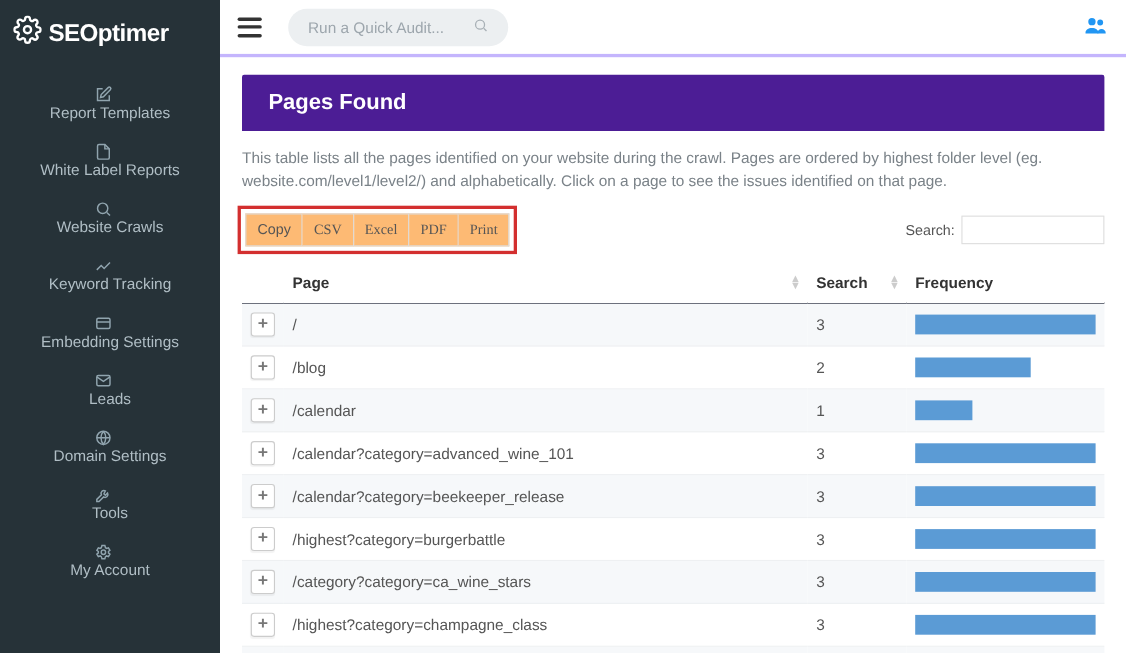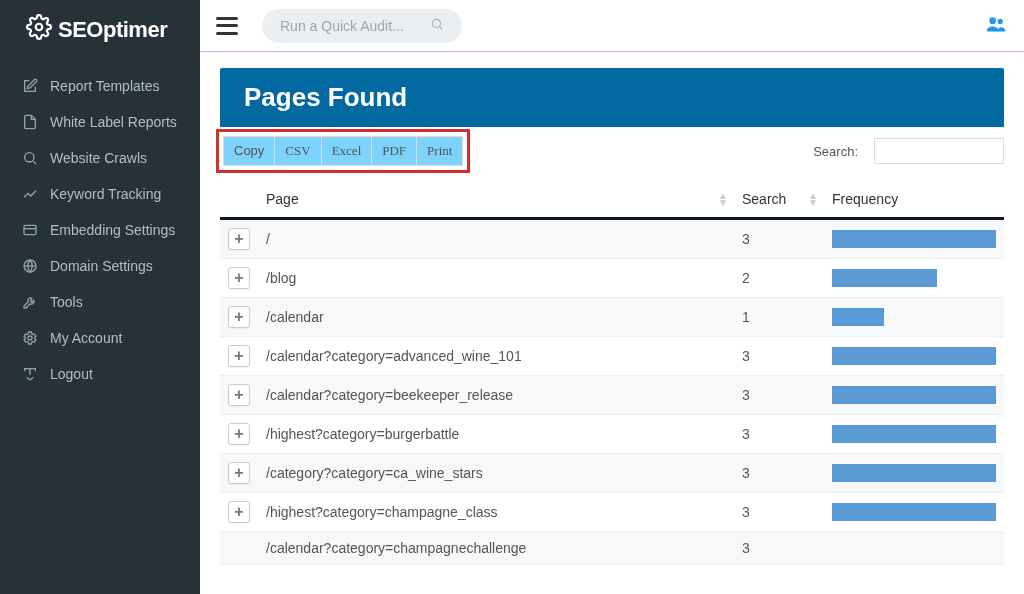--- a/index.html
+++ b/index.html
@@ -1,42 +1,42 @@
 <!DOCTYPE html>
 <html><head>
 <meta charset="utf-8">
 <style>
   * { box-sizing: border-box; margin: 0; padding: 0; }
   body { font-family: "Helvetica Neue", Arial, sans-serif; font-size: 14px; color: #333; background: #fff; width: 1024px; height: 594px; overflow: hidden; }
   .app { display: flex; height: 594px; }
   .sidebar { width: 200px; background: #263238; color: #cfd8dc; flex-shrink: 0; }
-  .logo { display: flex; align-items: center; padding: 14px 26px 18px; color: #fff; font-size: 22px; font-weight: 700; letter-spacing: -0.5px; }
+  .logo { display: flex; align-items: center; padding: 14px 12px 18px; color: #fff; font-size: 22px; font-weight: 700; letter-spacing: -0.5px; }
   .logo svg { margin-right: 6px; }
   .nav { list-style: none; padding: 4px 0; }
-  .nav li { display: flex; align-items: center; padding: 10px 22px; font-size: 14px; color: #b0bec5; cursor: pointer; }
+  .nav li { display: flex; align-items: center; padding: 10px 22px; font-size: 14px; color: #b0bec5; cursor: pointer; flex-direction: column; }
   .nav li .nav-icon { width: 16px; height: 16px; margin-right: 12px; display: inline-flex; align-items: center; justify-content: center; }
   .main { flex: 1; background: #fff; overflow-y: auto; }
-  .topbar { height: 52px; display: flex; align-items: center; padding: 0 16px; border-bottom: 1px solid #c4b5fd; }
+  .topbar { height: 52px; display: flex; align-items: center; padding: 0 16px; border-bottom: 3px solid #c4b5fd; }
   .hamburger { width: 22px; height: 18px; display: flex; flex-direction: column; justify-content: space-between; cursor: pointer; margin-right: 24px; }
   .hamburger span { height: 3px; border-radius: 2px; background: #333; }
   .search-bar { background: #eceff1; border-radius: 18px; height: 34px; display: flex; align-items: center; padding: 0 18px; color: #9da6ad; font-size: 14px; width: 200px; }
   .search-bar .label { flex: 1; }
   .topbar-right { margin-left: auto; color: #2196f3; }
   .content { padding: 16px 20px; }
-  .page-header { background: #0369a1; color: #fff; padding: 14px 24px; font-size: 26px; font-weight: 600; border-radius: 2px 2px 0 0; }
+  .page-header { background: #4c1d95; color: #fff; padding: 14px 24px; font-size: 20px; font-weight: 600; border-radius: 2px 2px 0 0; }
   .description { color: #7a8288; font-size: 14px; line-height: 1.5; margin: 14px 0 12px; }
   .toolbar-row { display: flex; align-items: center; padding: 0 0 8px; margin-top: 2px; }
   .export-box { border: 3px solid #d32f2f; padding: 4px 4px; margin-left: -4px; display: flex; }
-  .export-btn { border: 1px solid #ddd; padding: 6px 10px; font-size: 13px; color: #555; background: #7dd3fc; cursor: pointer; }
+  .export-btn { border: 1px solid #ddd; padding: 6px 10px; font-size: 13px; color: #555; background: #fdba74; cursor: pointer; }
   .export-btn + .export-btn { border-left: none; font-family: Liberation Serif, serif; }
   .search-right { margin-left: auto; display: flex; align-items: center; font-size: 13px; color: #555; }
-  .search-right label { margin-right: 16px; }
+  .search-right label { margin-right: 6px; }
   .search-right input { border: 1px solid #ddd; height: 26px; width: 130px; padding: 2px 6px; font-size: 13px; }
   table { width: 100%; border-collapse: collapse; }
-  thead th { text-align: left; padding: 10px 8px; font-size: 14px; font-weight: 400; color: #333; border-bottom: 3px solid #0f172a; background: #fff; position: relative; }
+  thead th { text-align: left; padding: 10px 8px; font-size: 14px; font-weight: 700; color: #333; border-bottom: 1px solid #0f172a; background: #fff; position: relative; }
   thead th.expander-col { width: 36px; }
   thead th.page-col { }
   thead th.issues-col { width: 90px; }
   thead th.freq-col { width: 180px; }
   .sort-icons { position: absolute; right: 6px; top: 50%; transform: translateY(-50%); color: #ccc; font-size: 10px; line-height: 7px; }
   tbody td { padding: 8px 8px; border-bottom: 1px solid #eef0f2; font-size: 14px; color: #555; }
   tbody tr:nth-child(odd) td { background: #f6f8fa; }
   .expander-btn { width: 22px; height: 22px; border: 1px solid #ccc; border-radius: 3px; background: #fff; display: flex; align-items: center; justify-content: center; color: #777; font-weight: 700; font-size: 16px; line-height: 1; cursor: pointer; margin: 0 auto; box-shadow: 0 1px 1px rgba(0,0,0,0.05); }
   .freq-bar-track { width: 100%; height: 18px; }
   .freq-bar { height: 100%; background: #5b9bd5; }
@@ -96,20 +96,29 @@
             <svg width="16" height="16" viewBox="0 0 24 24" fill="none" stroke="#90a4ae" stroke-width="2">
               <rect x="3" y="5" width="18" height="14" rx="2"></rect>
               <line x1="3" y1="10" x2="21" y2="10"></line>
             </svg>
           </span>
           <span>Embedding Settings</span>
         </li>
         <li>
           <span class="nav-icon">
             <svg width="16" height="16" viewBox="0 0 24 24" fill="none" stroke="#90a4ae" stroke-width="2">
+              <rect x="3" y="5" width="18" height="14" rx="2"></rect>
+              <polyline points="3 7 12 13 21 7"></polyline>
+            </svg>
+          </span>
+          <span>Leads</span>
+        </li>
+        <li>
+          <span class="nav-icon">
+            <svg width="16" height="16" viewBox="0 0 24 24" fill="none" stroke="#90a4ae" stroke-width="2">
               <circle cx="12" cy="12" r="9"></circle>
               <line x1="3" y1="12" x2="21" y2="12"></line>
               <path d="M12 3a14 14 0 0 1 0 18a14 14 0 0 1 0-18"></path>
             </svg>
           </span>
           <span>Domain Settings</span>
         </li>
         <li>
           <span class="nav-icon">
             <svg width="16" height="16" viewBox="0 0 24 24" fill="none" stroke="#90a4ae" stroke-width="2">
@@ -119,30 +128,20 @@
           <span>Tools</span>
         </li>
         <li>
           <span class="nav-icon">
             <svg width="16" height="16" viewBox="0 0 24 24" fill="none" stroke="#90a4ae" stroke-width="2">
               <circle cx="12" cy="12" r="3"></circle>
               <path d="M19 12a7 7 0 0 0-.1-1l2-1.6-2-3.4-2.4.9a7 7 0 0 0-1.7-1L14 3h-4l-.8 2.9a7 7 0 0 0-1.7 1L5.1 6 3.1 9.4 5.1 11a7 7 0 0 0 0 2l-2 1.6 2 3.4 2.4-.9a7 7 0 0 0 1.7 1L10 21h4l.8-2.9a7 7 0 0 0 1.7-1l2.4.9 2-3.4-2-1.6c.07-.33.1-.66.1-1z"></path>
             </svg>
           </span>
           <span>My Account</span>
-        </li>
-        <li>
-          <span class="nav-icon">
-            <svg width="16" height="16" viewBox="0 0 24 24" fill="none" stroke="#90a4ae" stroke-width="2">
-              <path d="M12 3v10"></path>
-              <path d="M7 17l5 4 5-4"></path>
-              <path d="M4 8V4h16v4"></path>
-            </svg>
-          </span>
-          <span>Logout</span>
         </li>
       </ul>
   </aside>
 
   <main class="main">
     <div class="topbar">
       <div class="hamburger">
           <span></span>
           <span></span>
           <span></span>
@@ -161,20 +160,21 @@
             <circle cx="8" cy="8" r="4"></circle>
             <circle cx="17" cy="9" r="3.2"></circle>
             <path d="M1 20c0-3 3-5 7-5s7 2 7 5v1H1z"></path>
             <path d="M14 20c0-2 2-4 4.5-4s4.5 2 4.5 4v1h-9z"></path>
           </svg>
       </div>
     </div>
 
     <div class="content">
       <div class="page-header">Pages Found</div>
+      <div class="description">This table lists all the pages identified on your website during the crawl. Pages are ordered by highest folder level (eg. website.com/level1/level2/) and alphabetically. Click on a page to see the issues identified on that page.</div>
 
       <div class="toolbar-row">
         <div class="export-box" id="export-box">
             <div class="export-btn">Copy</div>
             <div class="export-btn">CSV</div>
             <div class="export-btn">Excel</div>
             <div class="export-btn">PDF</div>
             <div class="export-btn">Print</div>
           </div>
         <div class="search-right">

